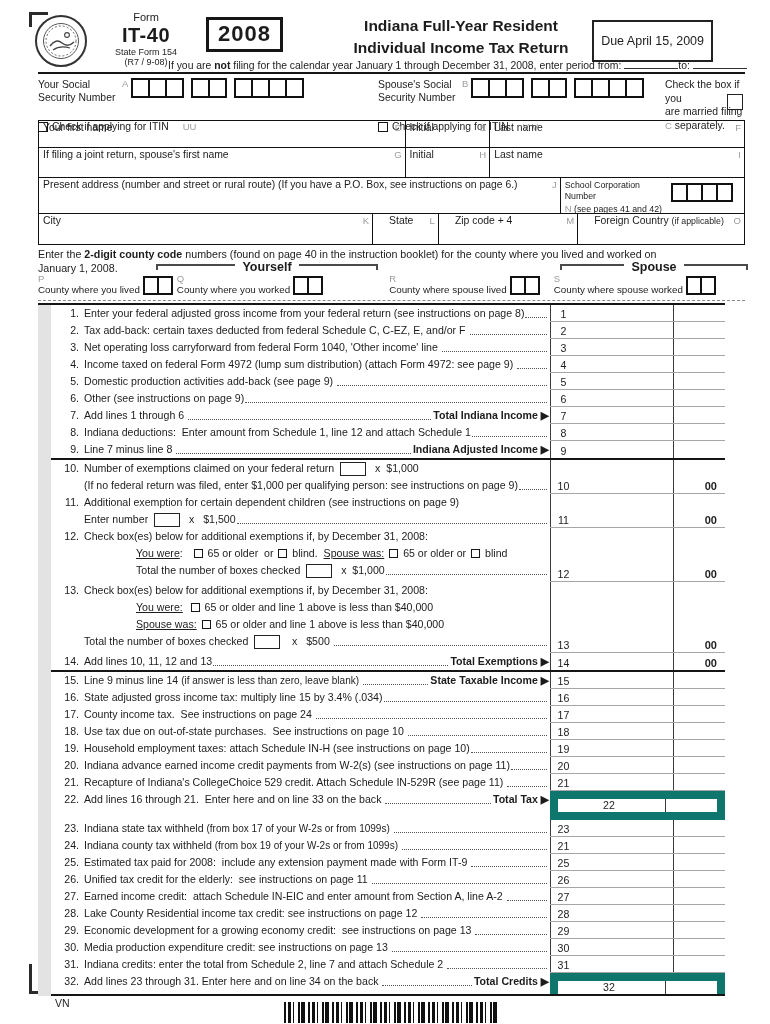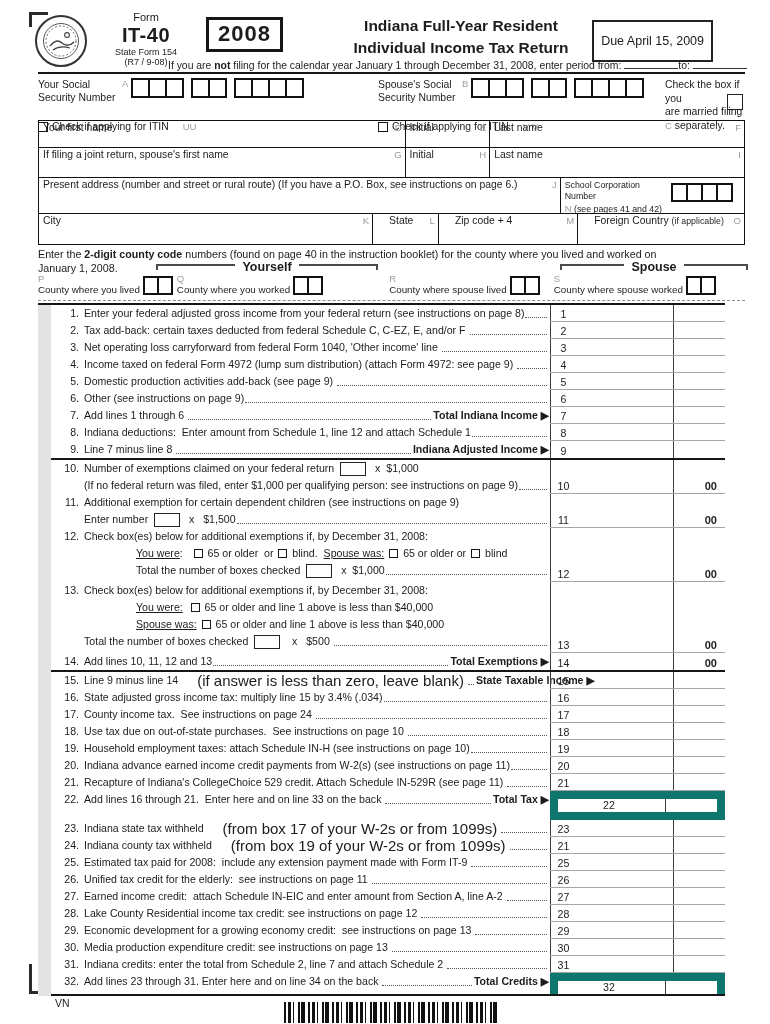--- a/index.html
+++ b/index.html
@@ -87,21 +87,21 @@
   .ftable::before { content:""; position:absolute; left:0; top:0; bottom:0; width:13px; background:#e3e3e3; }
   .line { display:flex; align-items:stretch; }
   .line.heavy { border-bottom:2px solid #151515; }
   .desc { flex:1; padding-right:1px; min-width:0; }
   .drow { display:flex; align-items:center; white-space:pre; line-height:17px; font-size:10.6px; }
   .pad-b { padding-bottom:3px; }
   .lnum { width:46px; padding-right:5px; text-align:right; flex:none; }
   .drow.ind1 .lnum { width:98px; }
   .dots { flex:1 1 auto; min-width:6px; border-bottom:1.5px dotted #555; align-self:flex-end; margin:0 2px 4px 1px; }
   .seg-u { text-decoration:underline; }
-  .seg-sm { font-size:15px;margin-left:16px; }
+  .seg-sm { font-size:10px; }
   .ebox { display:inline-block; width:26px; height:14px; border:1.5px solid #222; margin:0 3px; vertical-align:middle; flex:none; background:#fff; }
   .drow .cb { margin:0 2px; }
   .rblock { display:flex; width:175px; flex:none; border-bottom:1px solid #a6a6a6; }
   .line.heavy .rblock { border-bottom:none; }
   .rblock.boldbox { border:8px solid #0f766e;padding-left:38px; }
   .lcol { width:26px; flex:none; border-left:1px solid #3a3a3a; display:flex; align-items:flex-end; justify-content:center; font-size:10.6px; padding-bottom:1px; }
   .rblock.boldbox .lcol { border-left:none; }
   .acol { flex:1; }
   .ccol { width:52px; flex:none; border-left:1px solid #3a3a3a; display:flex; align-items:flex-end; justify-content:flex-end; padding-right:8px; font-weight:bold; font-size:11px; padding-bottom:1px; }
 

